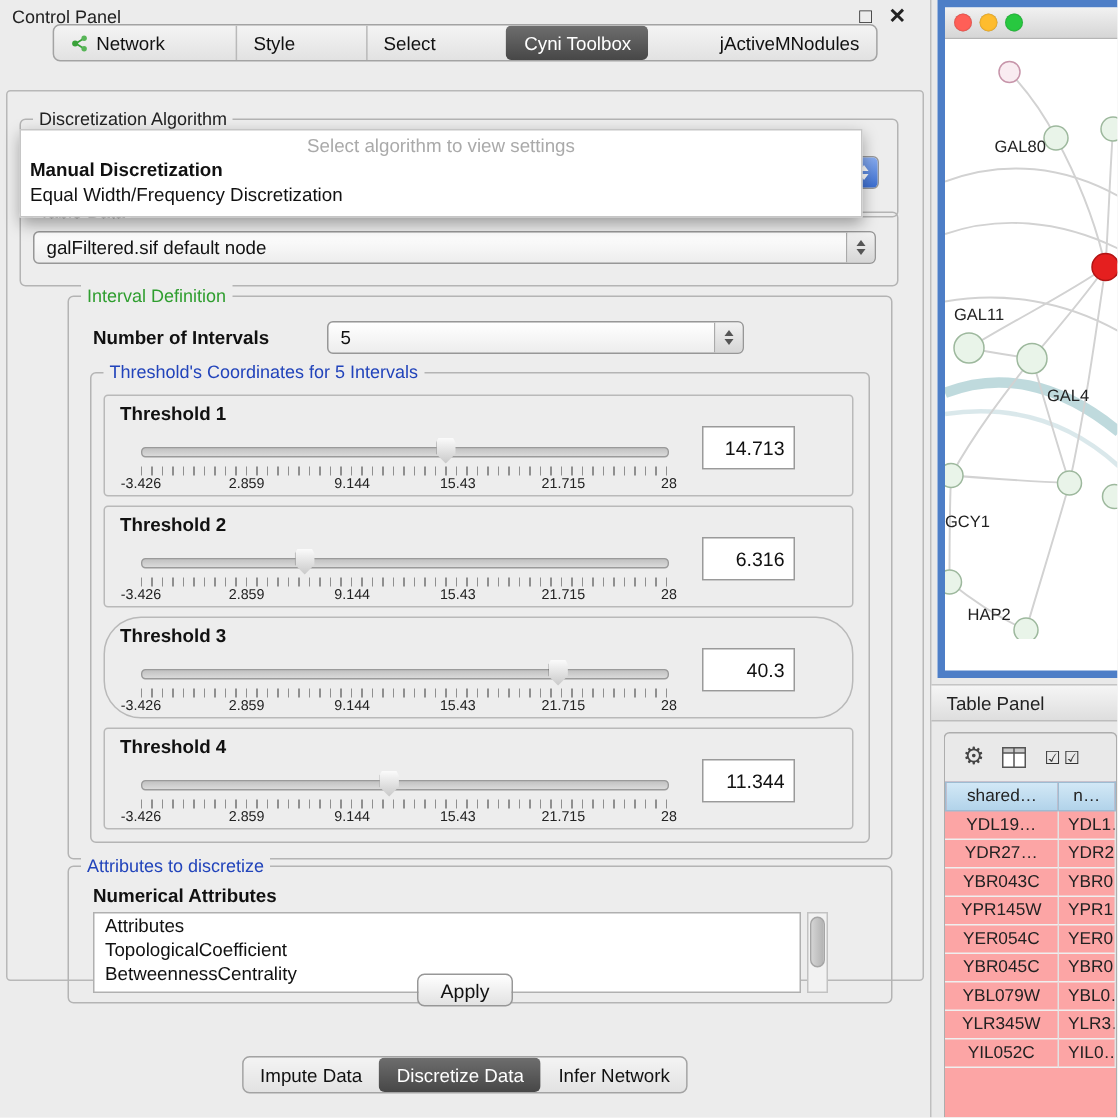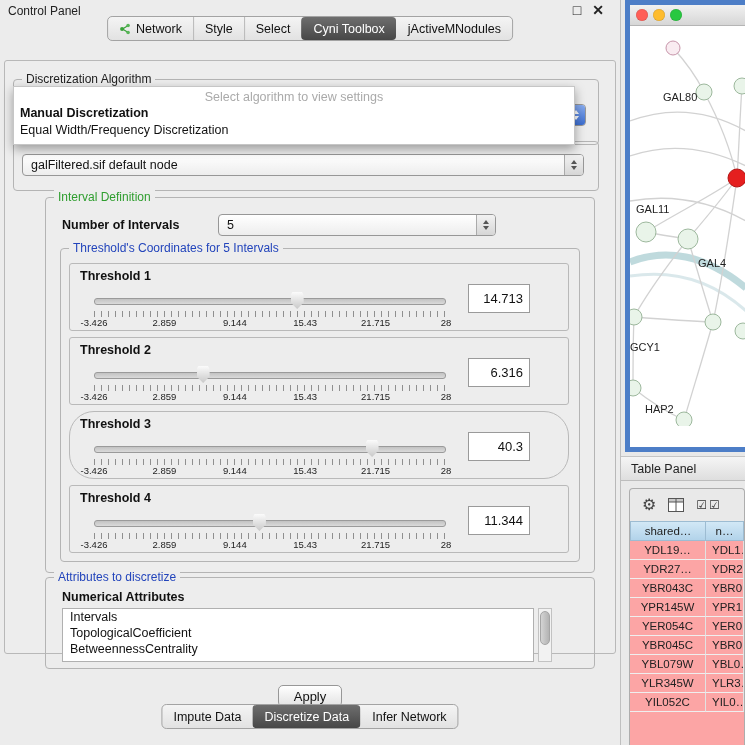--- a/index.html
+++ b/index.html
@@ -8,21 +8,21 @@
 
   
   .control-panel{position:absolute;left:0;top:0;width:621px;height:745px;background:#ececec;border-right:1px solid #bfbfbf;box-sizing:border-box;}
   .cp-titlebar{position:absolute;left:0;top:0;right:0;height:22px;display:flex;align-items:center;padding:0 8px;color:#222;}
   .cp-controls{position:absolute;right:16px;top:2px;display:flex;gap:11px;font-size:14px;color:#222;}
   .cp-controls .ctl{cursor:default;}
   .cp-controls .close{font-weight:bold;}
 
   
   .tab-strip{position:absolute;left:50%;transform:translateX(-50%);display:flex;align-items:stretch;height:23px;border:1px solid #a3a3a3;border-radius:5px;background:linear-gradient(#f4f4f4,#e2e2e2);overflow:hidden;white-space:nowrap;}
-  .top-strip{top:16px;}
+  .top-strip{top:16px;gap:36px;}
   .bottom-strip{top:704px;}
   .tab{display:flex;align-items:center;gap:5px;padding:0 11px;border-left:1px solid #b9b9b9;font-size:12.5px;color:#111;}
   .tab:first-child{border-left:none;}
   .tab.selected{background:linear-gradient(#6e6e6e,#474747);color:#fff;border-radius:4px;border-left-color:transparent;}
   .tab.selected + .tab{border-left-color:transparent;}
 
   
   .cp-body{position:absolute;left:4px;top:60px;width:612px;height:594px;border:1px solid #b8b8b8;border-radius:3px;background:#ededed;box-sizing:border-box;}
 
   .group{position:absolute;border:1px solid #b4b4b4;border-radius:4px;}
@@ -67,21 +67,21 @@
   .th-value{position:absolute;left:398px;top:20px;width:62px;height:29px;background:#fff;border:1px solid #9a9a9a;box-sizing:border-box;font-size:13px;text-align:right;line-height:27px;padding-right:6px;}
 
   
   .attr-group{left:40px;top:516px;width:548px;height:90px;}
   .attr-label{position:absolute;left:16px;top:12px;font-weight:bold;font-size:12.5px;}
   .attr-list{position:absolute;left:16px;top:30px;width:472px;height:54px;background:#fff;border:1px solid #b0b0b0;overflow:hidden;font-size:12.5px;box-sizing:border-box;}
   .attr-item{padding:0 7px;height:16px;line-height:16px;}
   .attr-scroll{position:absolute;left:492px;top:30px;width:14px;height:54px;background:#f2f2f2;border:1px solid #c2c2c2;box-sizing:border-box;}
   .attr-scroll-thumb{position:absolute;left:1px;right:1px;top:2px;height:32px;background:linear-gradient(to right,#d4d4d4,#b3b3b3);border:1px solid #a5a5a5;border-radius:6px;}
 
-  .apply-btn{position:absolute;left:50%;top:624px;transform:translateX(-50%);width:64px;height:22px;background:linear-gradient(#ffffff,#e2e2e2);border:1px solid #979797;border-radius:5px;font-size:13px;display:flex;align-items:center;justify-content:center;color:#111;}
+  .apply-btn{position:absolute;left:50%;top:588px;transform:translateX(-50%);width:64px;height:22px;background:linear-gradient(#ffffff,#e2e2e2);border:1px solid #979797;border-radius:5px;font-size:13px;display:flex;align-items:center;justify-content:center;color:#111;}
 
   
   .network-window{position:absolute;left:625px;top:0;width:126px;height:452px;background:#fff;border:5px solid #4d7ec7;box-sizing:border-box;}
   .net-titlebar{height:20px;background:linear-gradient(#f1f1f1,#d6d6d6);border-bottom:1px solid #b5b5b5;display:flex;align-items:center;gap:5px;padding-left:6px;}
   .light{width:12px;height:12px;border-radius:50%;box-shadow:inset 0 0 1px rgba(0,0,0,.4);}
   .net-canvas{position:relative;width:100%;height:400px;background:#fff;overflow:hidden;}
 
   .table-panel-bar{position:absolute;left:621px;top:456px;width:124px;height:25px;background:linear-gradient(#f5f5f5,#dedede);border-top:1px solid #c5c5c5;border-bottom:1px solid #bdbdbd;display:flex;align-items:center;padding-left:10px;font-size:12.5px;color:#222;box-sizing:border-box;}
 
   .table-window{position:absolute;left:629px;top:488px;width:116px;height:257px;background:#e9e9e9;border:1px solid #adadad;border-bottom:none;border-radius:4px 4px 0 0;box-sizing:border-box;overflow:hidden;}
@@ -248,21 +248,21 @@
     <div class="th-value">11.344</div>
   </div>
             </div>
         </div>
       </div>
 
       <div class="group attr-group">
         <span class="group-title blue">Attributes to discretize</span>
         <div class="attr-label">Numerical Attributes</div>
         <div class="attr-list">
-            <div class="attr-item">Intervals</div>
+            <div class="attr-item">Attributes</div>
             <div class="attr-item">TopologicalCoefficient</div>
             <div class="attr-item">BetweennessCentrality</div>
           </div>
         <div class="attr-scroll">
           <div class="attr-scroll-thumb"></div>
         </div>
       </div>
 
       <button class="apply-btn">Apply</button>
     </div>

